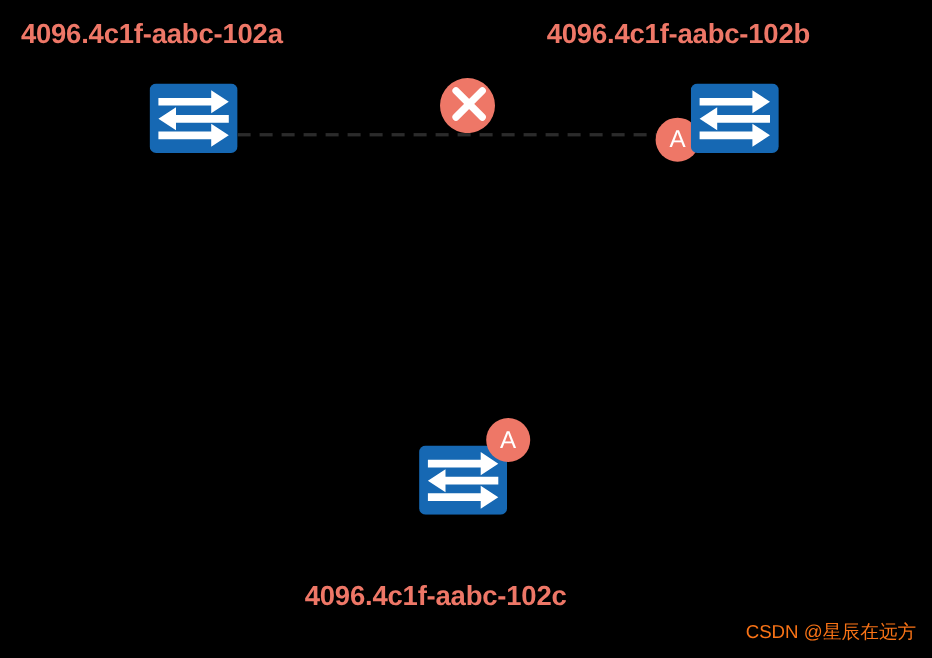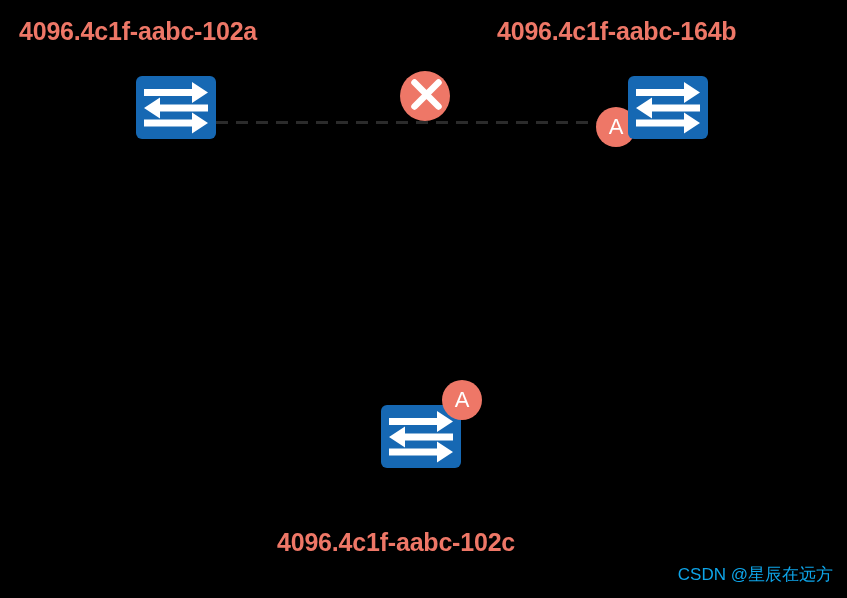--- a/index.html
+++ b/index.html
@@ -83,34 +83,34 @@
     line-height: 1;
   }
   #badge-b { left: 596px; top: 107px; }
   #badge-c { left: 442px; top: 380px; }
 
   
   #watermark {
     position: absolute;
     right: 14px;
     bottom: 12px;
-    color: #0ea5e9;
+    color: #f97316;
     font-family: "Liberation Sans", sans-serif;
     font-size: 17px;
     white-space: nowrap;
   }
 </style>
 </head>
 <body>
 
 <div id="canvas">
 
   <div id="label-a" class="device-label">4096.4c1f-aabc-102a</div>
 
-  <div id="label-b" class="device-label">4096.4c1f-aabc-164b</div>
+  <div id="label-b" class="device-label">4096.4c1f-aabc-102b</div>
 
   <div id="label-c" class="device-label">4096.4c1f-aabc-102c</div>
 
   <div id="link-line"></div>
 
   <div id="switch-a" class="switch-icon">
     <svg viewBox="0 0 80 63" xmlns="http://www.w3.org/2000/svg">
       <rect x="0" y="0" width="80" height="63" rx="6" ry="6" fill="#1668B3"></rect>
 
       <path d="M8 13 H56 V6 L72 16.5 L56 27 V20 H8 Z" fill="#ffffff"></path>

